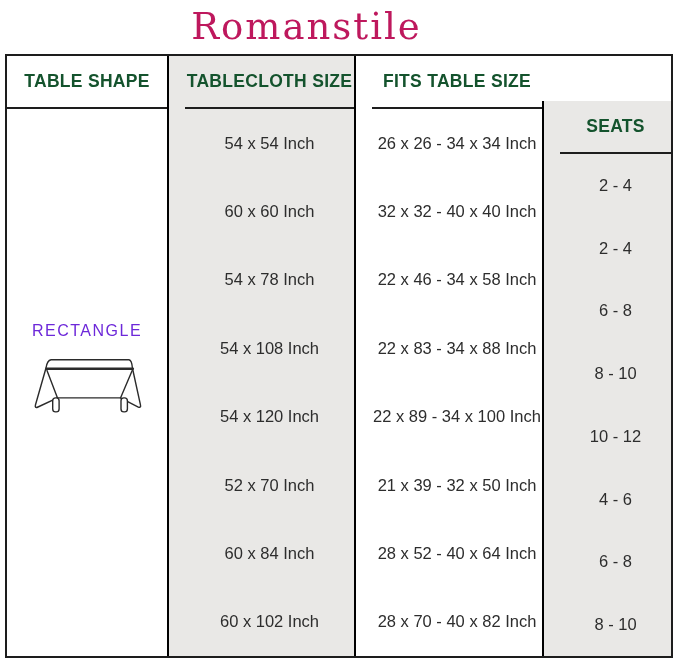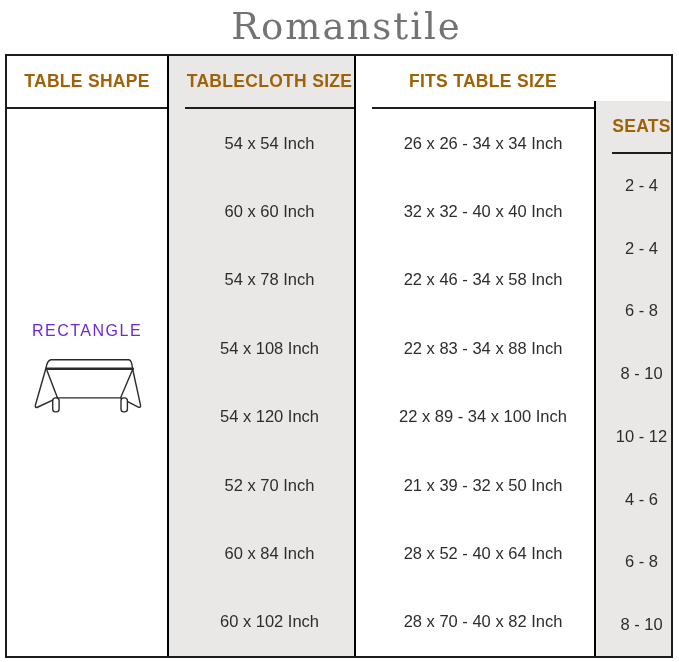--- a/index.html
+++ b/index.html
@@ -4,38 +4,38 @@
 <style>
   html, body { margin:0; padding:0; background:#ffffff; }
   .page {
     position:relative; width:679px; height:662px; background:#ffffff;
     font-family:"Liberation Sans", sans-serif; overflow:hidden;
   }
   .brand {
     position:absolute; top:0; left:0; width:613px; height:52px;
     display:flex; align-items:center; justify-content:center;
     font-family:"DejaVu Serif", serif; font-size:37px; font-weight:400;
-    color:#737373; letter-spacing:2px;padding-left:40px;
+    color:#be185d; letter-spacing:2px;
   }
   .chart {
     position:absolute; left:5px; top:54px; width:668px; height:604px;
     border:2px solid #1d1d1d; box-sizing:border-box;
     display:flex; background:#ffffff;
   }
   .col { display:flex; flex-direction:column; box-sizing:border-box; }
   .col + .col { border-left:2px solid #000000;padding-left:16px; }
   .col-shape { width:160px; }
   .col-cloth { width:187px; }
-  .col-fits  { width:240px; }
+  .col-fits  { width:188px; }
   .col-seats { flex:1;margin-top:45px; }
   .shaded { background:#e9e8e6; }
   .th {
     flex:none; height:53px; border-bottom:2px solid #1d1d1d; box-sizing:border-box;
     display:flex; align-items:center; justify-content:center;
-    font-size:17.5px; font-weight:700; color:#a16207; letter-spacing:0.3px;
+    font-size:17.5px; font-weight:700; color:#14532d; letter-spacing:0.3px;
     white-space:nowrap;
   }
   .body { flex:1; display:flex; flex-direction:column; }
   .cell {
     flex:1; display:flex; align-items:center; justify-content:center;
     font-size:16.5px; color:#2d2d2d; white-space:nowrap;
   }
   .shape-body { justify-content:center; align-items:center; }
   .shape-block {
     display:flex; flex-direction:column; align-items:center;

